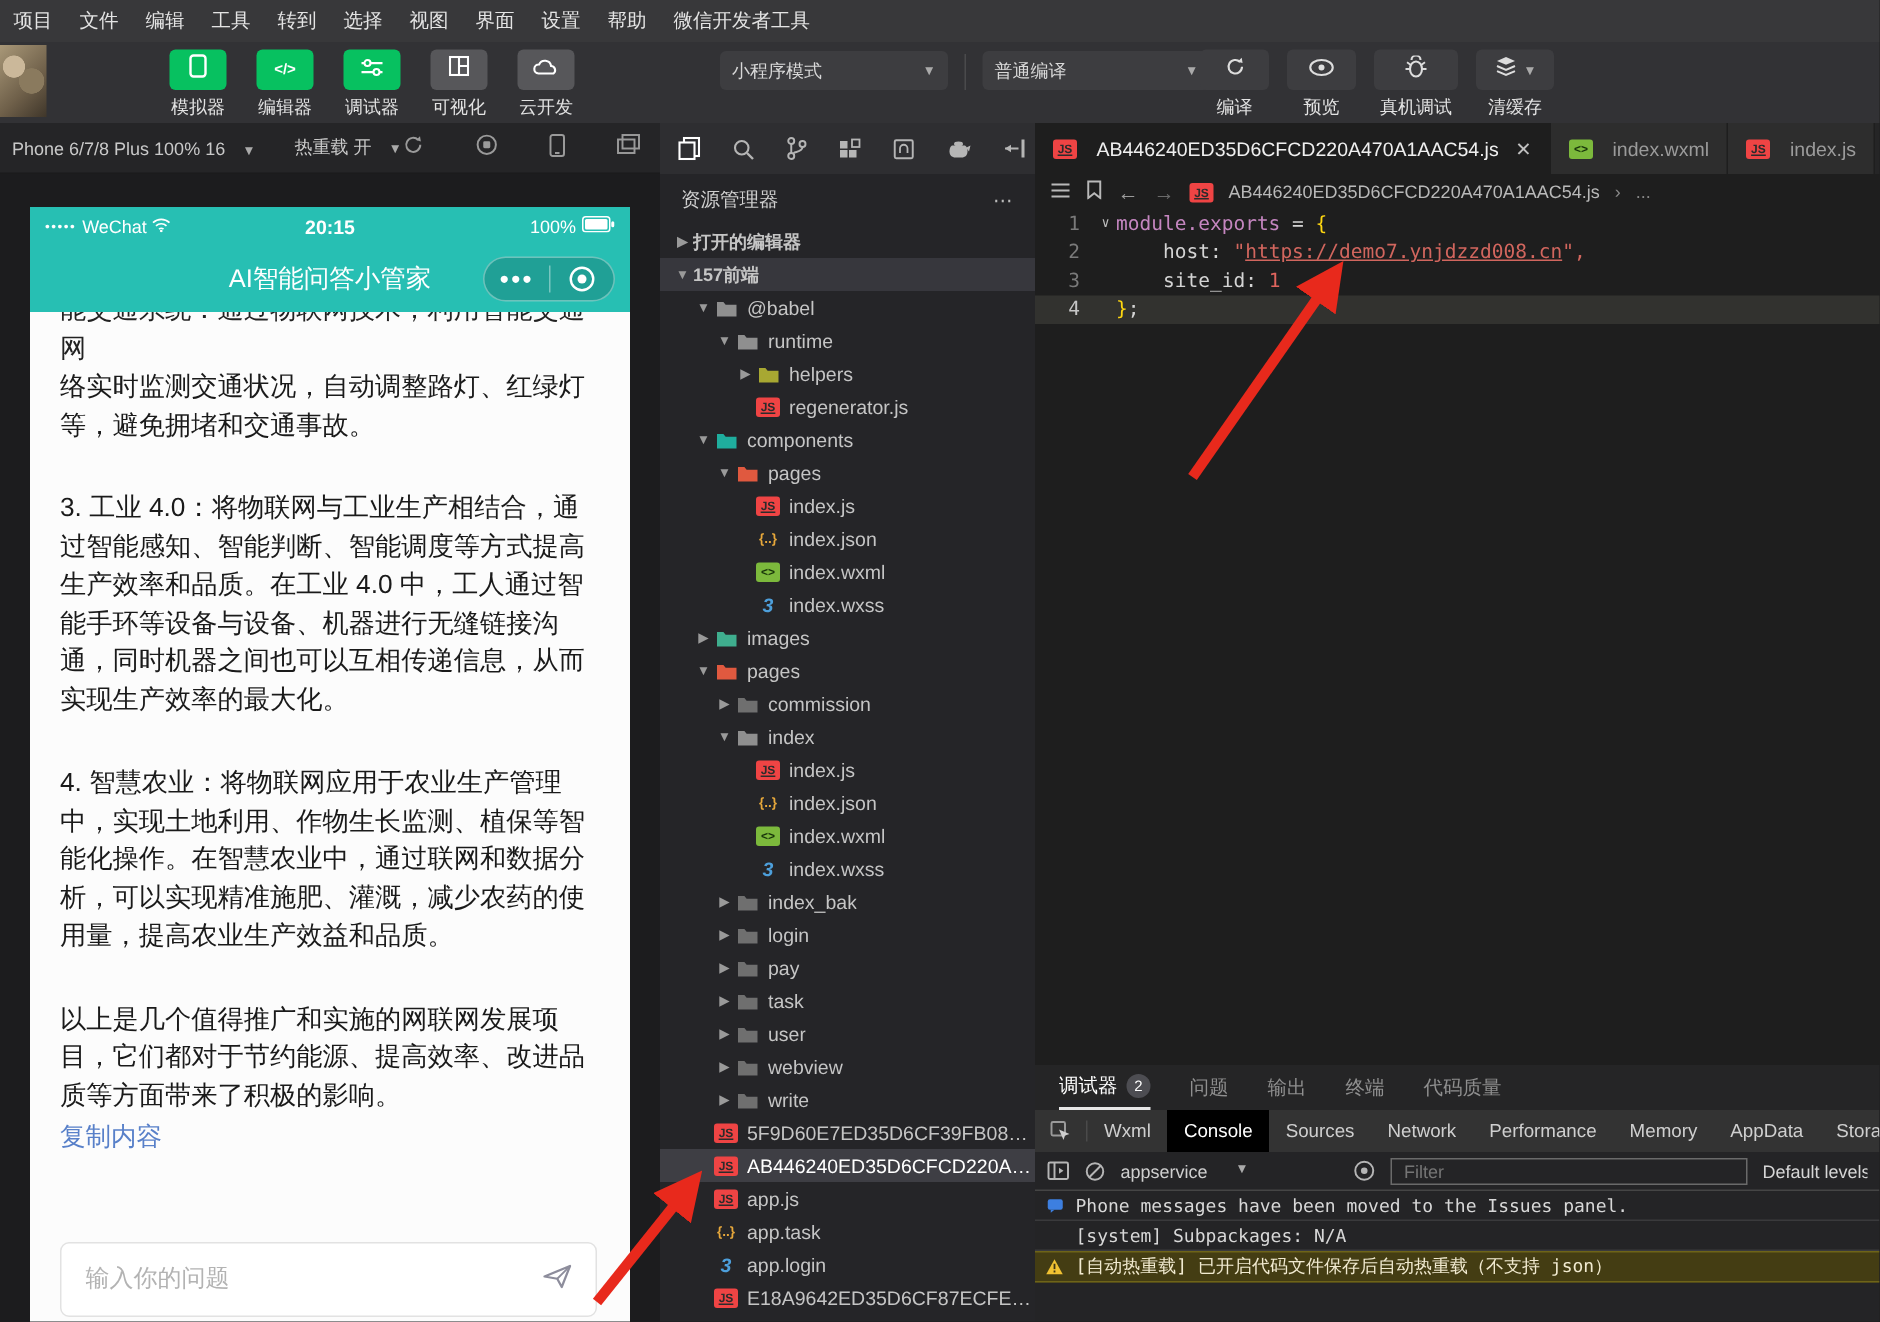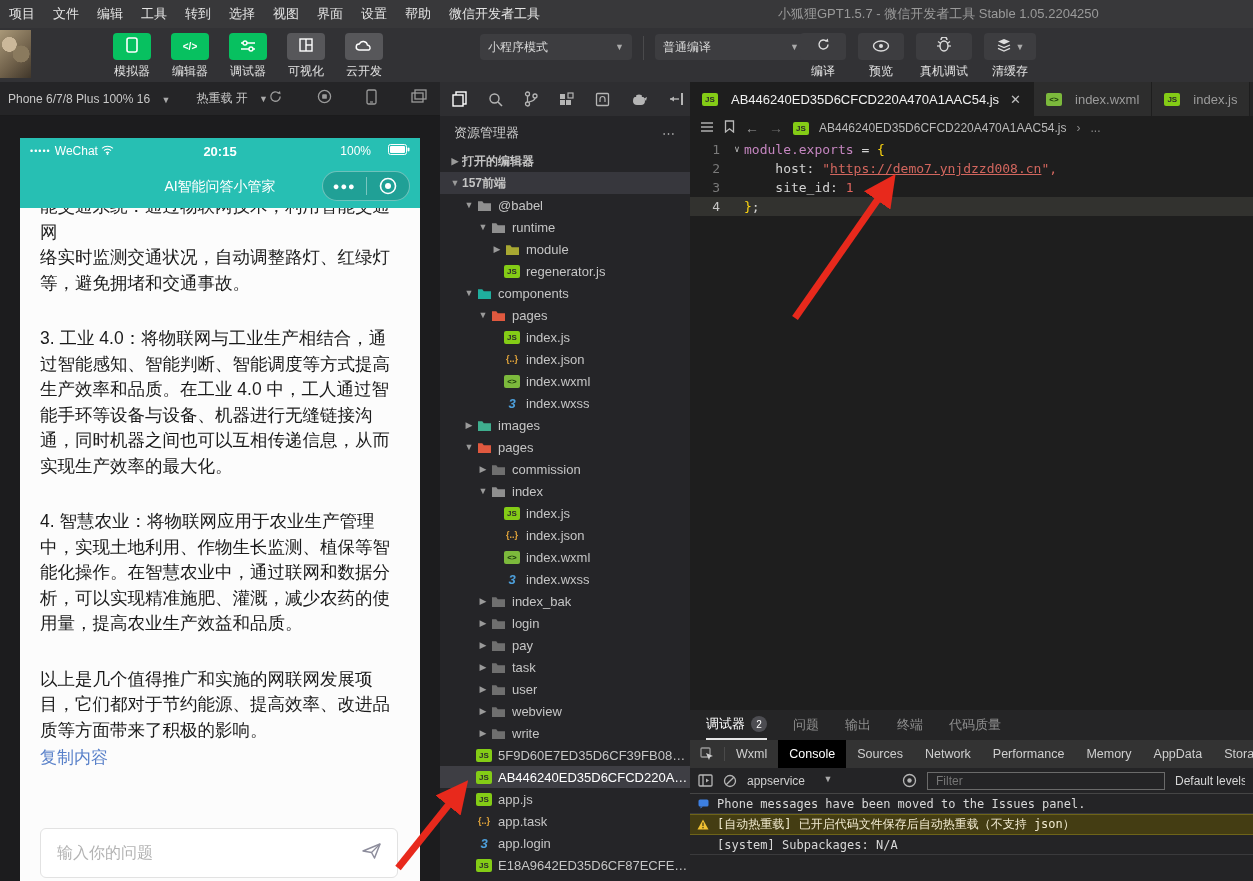--- a/index.html
+++ b/index.html
@@ -39,24 +39,24 @@
     border-bottom:1px solid #1b1b1c;display:flex;align-items:center;color:#c9c9c9;font-size:12px;}
   #devicebar .dvi{margin-left:8px;white-space:nowrap;cursor:pointer;}
   #devicebar .icons{margin-left:auto;display:flex;gap:34px;margin-right:18px;color:#9a9a9a;}
 
   
   #simpane{position:absolute;left:0;top:116px;width:440px;height:765px;background:#1c1c1e;}
   #phone{position:absolute;left:20px;top:22px;width:400px;height:743px;background:#fcfcfc;overflow:hidden;}
   #psb{position:absolute;left:0;top:0;width:100%;height:26px;background:#27bfb3;color:#fff;
     display:flex;align-items:center;font-size:12px;padding:0 10px;}
   #psb .mid{position:absolute;left:0;right:0;text-align:center;font-weight:bold;font-size:13px;}
-  #psb .right{margin-left:auto;display:flex;align-items:flex-end;gap:17px;z-index:1;}
+  #psb .right{margin-left:auto;display:flex;align-items:flex-end;gap:4px;z-index:1;}
   #pnav{position:absolute;left:0;top:26px;width:100%;height:44px;background:#27bfb3;}
   #pnav .ptitle{position:absolute;left:0;right:0;top:0;height:44px;line-height:44px;text-align:center;
-    color:#fff;font-size:14px;}
+    color:#fff;font-size:17px;}
   #capsule{position:absolute;right:10px;top:7px;width:88px;height:30px;border-radius:15px;
     background:rgba(0,0,0,0.16);border:1px solid rgba(255,255,255,0.35);display:flex;align-items:center;color:#fff;}
   #capsule .dots{flex:1;text-align:center;font-size:11px;letter-spacing:1px;}
   #capsule .cdiv{width:1px;height:18px;background:rgba(255,255,255,0.4);}
   #capsule .circ{flex:1;display:flex;align-items:center;justify-content:center;}
   #chat{position:absolute;left:0;top:70px;width:100%;height:620px;overflow:hidden;
     padding:0 20px;color:#1a1a1a;font-size:17.5px;line-height:25.5px;}
   #chat p{margin:0 0 30px 0;}
   #chat p.clip{margin-top:-14px;margin-bottom:0;color:#222;}
   #copy-link{color:#5880c9;font-size:17px;cursor:pointer;}
@@ -75,21 +75,21 @@
   #exphead .more{margin-left:auto;cursor:pointer;letter-spacing:1px;color:#bbb;}
   #tree{font-size:13px;color:#c5c5c5;}
   .trow{height:22px;display:flex;align-items:center;white-space:nowrap;cursor:pointer;}
   .trow.hl{background:#37373d;}
   .trow.sel{background:#3e3e44;color:#fff;}
   .trow .chev{width:14px;text-align:center;color:#9a9a9a;font-size:9px;flex:none;}
   .trow .tname{overflow:hidden;text-overflow:ellipsis;}
   .trow.boldrow{font-weight:bold;font-size:12px;}
   .fi{display:inline-flex;align-items:center;justify-content:center;width:16px;height:14px;
     margin-right:6px;font-weight:bold;flex:none;}
-  .fjs{background:#84cc16;color:#2b2b2b;font-size:8px;border-radius:2px;height:13px;}
+  .fjs{background:#ef4444;color:#2b2b2b;font-size:8px;border-radius:2px;height:13px;text-decoration:underline;}
   .fjson{color:#e7a83b;font-size:9px;}
   .fwxml{background:#7cb93c;color:#17330a;font-size:8px;border-radius:2px;height:13px;}
   .fwxss{color:#4d9fdb;font-size:13px;font-style:italic;}
 
   
   #editor{position:absolute;left:690px;top:82px;width:563px;height:628px;background:#1e1e1e;}
   #edtabs{height:34px;background:#252526;display:flex;}
   .etab{display:flex;align-items:center;gap:7px;padding:0 12px;font-size:13px;color:#9b9b9b;
     background:#2d2d2d;border-right:1px solid #1e1e1e;cursor:pointer;white-space:nowrap;}
   .etab.active{background:#1e1e1e;color:#f0f0f0;}
@@ -140,21 +140,20 @@
   <span class="mi">文件</span>
   <span class="mi">编辑</span>
   <span class="mi">工具</span>
   <span class="mi">转到</span>
   <span class="mi">选择</span>
   <span class="mi">视图</span>
   <span class="mi">界面</span>
   <span class="mi">设置</span>
   <span class="mi">帮助</span>
   <span class="mi">微信开发者工具</span>
-  <span id="win-title">小狐狸GPT1.5.7 - 微信开发者工具 Stable 1.05.2204250</span>
 </div>
 
 <div id="toolbar">
   <div id="avatar"></div>
 
   <div id="tb-panels">
     <div class="tbtn">
       <div class="chip green">
           <span>
         <svg width="12" height="16" viewBox="0 0 12 16">
@@ -426,21 +425,21 @@
         </span>
         <span class="tname">runtime</span>
       </div>
       <div class="trow" style="padding-left: 50px;">
         <span class="chev">▶</span>
         <span class="fi">
           <svg width="15" height="13" viewBox="0 0 16 14">
             <path d="M1 2.5h4.6l1.6 2H15v8.5H1z" fill="#a8a832"></path>
           </svg>
         </span>
-        <span class="tname">module</span>
+        <span class="tname">helpers</span>
       </div>
       <div class="trow" style="padding-left: 50px;">
         <span class="chev"></span>
         <span class="fi fjs">JS</span>
         <span class="tname">regenerator.js</span>
       </div>
       <div class="trow" style="padding-left: 22px;">
         <span class="chev">▼</span>
         <span class="fi">
           <svg width="15" height="13" viewBox="0 0 16 14">
@@ -734,33 +733,33 @@
   <div id="consout">
       <div class="crow">
         <span class="cic">
           <svg width="11" height="10" viewBox="0 0 11 10">
             <rect x="0.5" y="0.5" width="10" height="7" rx="1.5" fill="#3d7fe0"></rect>
             <path d="M2.5 7.5v2l2.5-2z" fill="#3d7fe0"></path>
           </svg>
         </span>
         <span>Phone messages have been moved to the Issues panel.</span>
       </div>
+      <div class="crow">
+        <span class="cic"></span>
+        <span>[system] Subpackages: N/A</span>
+      </div>
       <div class="crow warn">
         <span class="cic">
           <svg width="12" height="11" viewBox="0 0 12 11">
             <path d="M6 0.5L11.5 10.5H0.5z" fill="#f1c232"></path>
             <rect x="5.4" y="3.5" width="1.2" height="3.6" fill="#3c3415"></rect>
             <rect x="5.4" y="8" width="1.2" height="1.3" fill="#3c3415"></rect>
           </svg>
         </span>
         <span>[自动热重载] 已开启代码文件保存后自动热重载（不支持 json）</span>
-      </div>
-      <div class="crow">
-        <span class="cic"></span>
-        <span>[system] Subpackages: N/A</span>
       </div>
     </div>
 </div>
 
 <svg id="arrows">
   <defs>
     <marker id="ah" markerWidth="4.6" markerHeight="4.6" refX="3.2" refY="2.3" orient="auto">
       <path d="M0,0 L4.6,2.3 L0,4.6 z" fill="#e8291c"></path>
     </marker>
   </defs>

